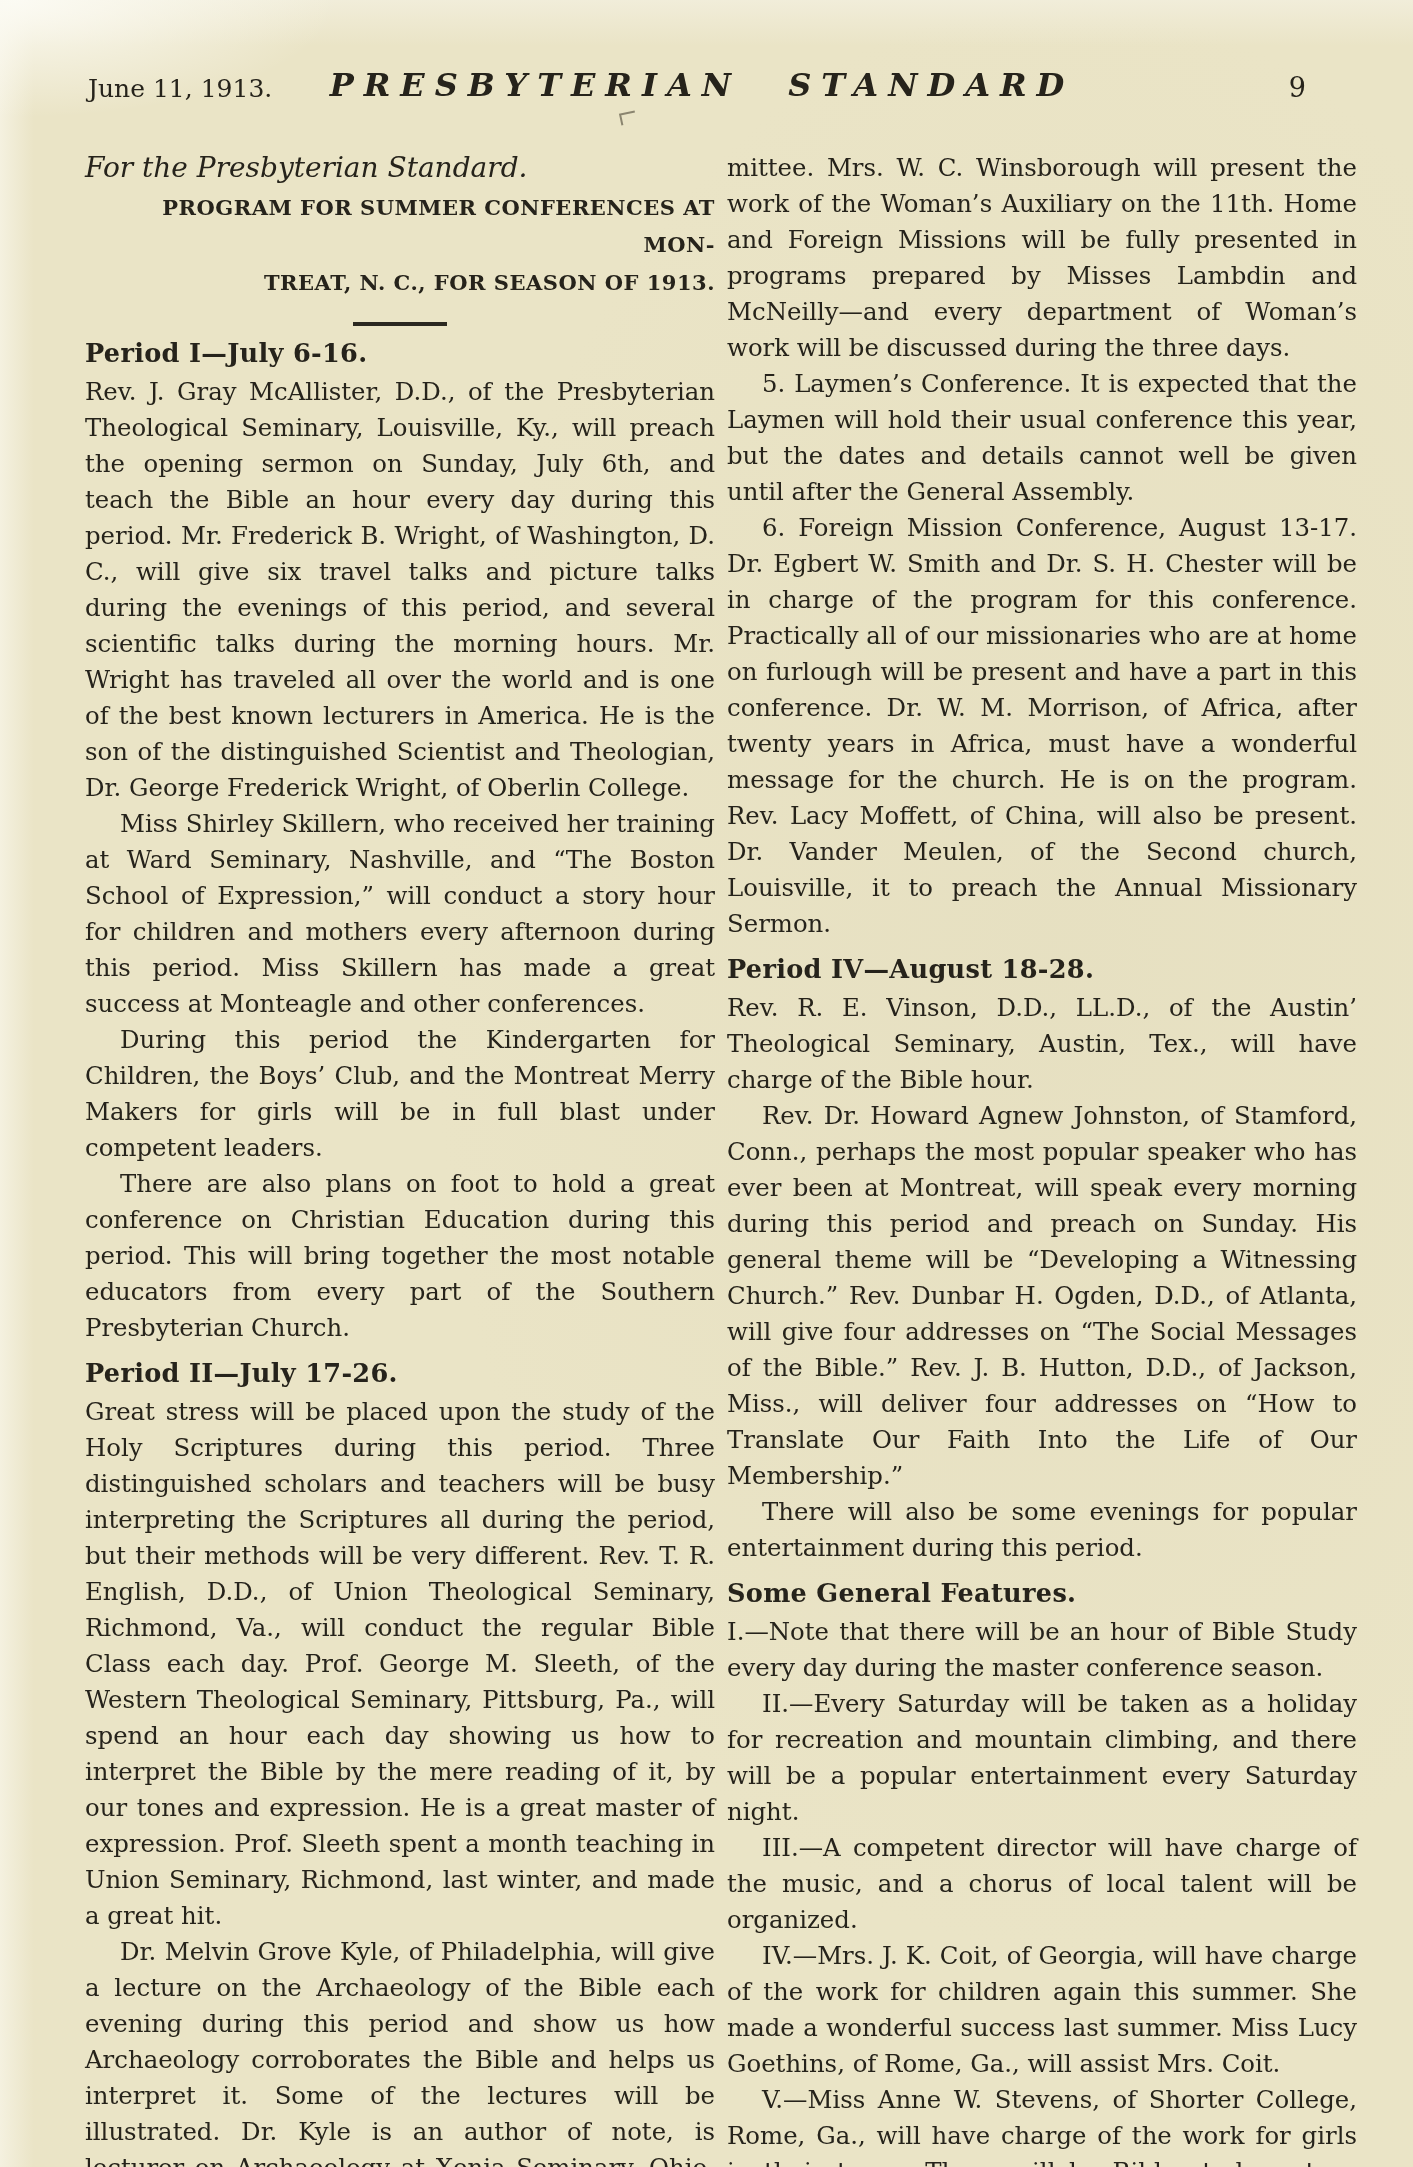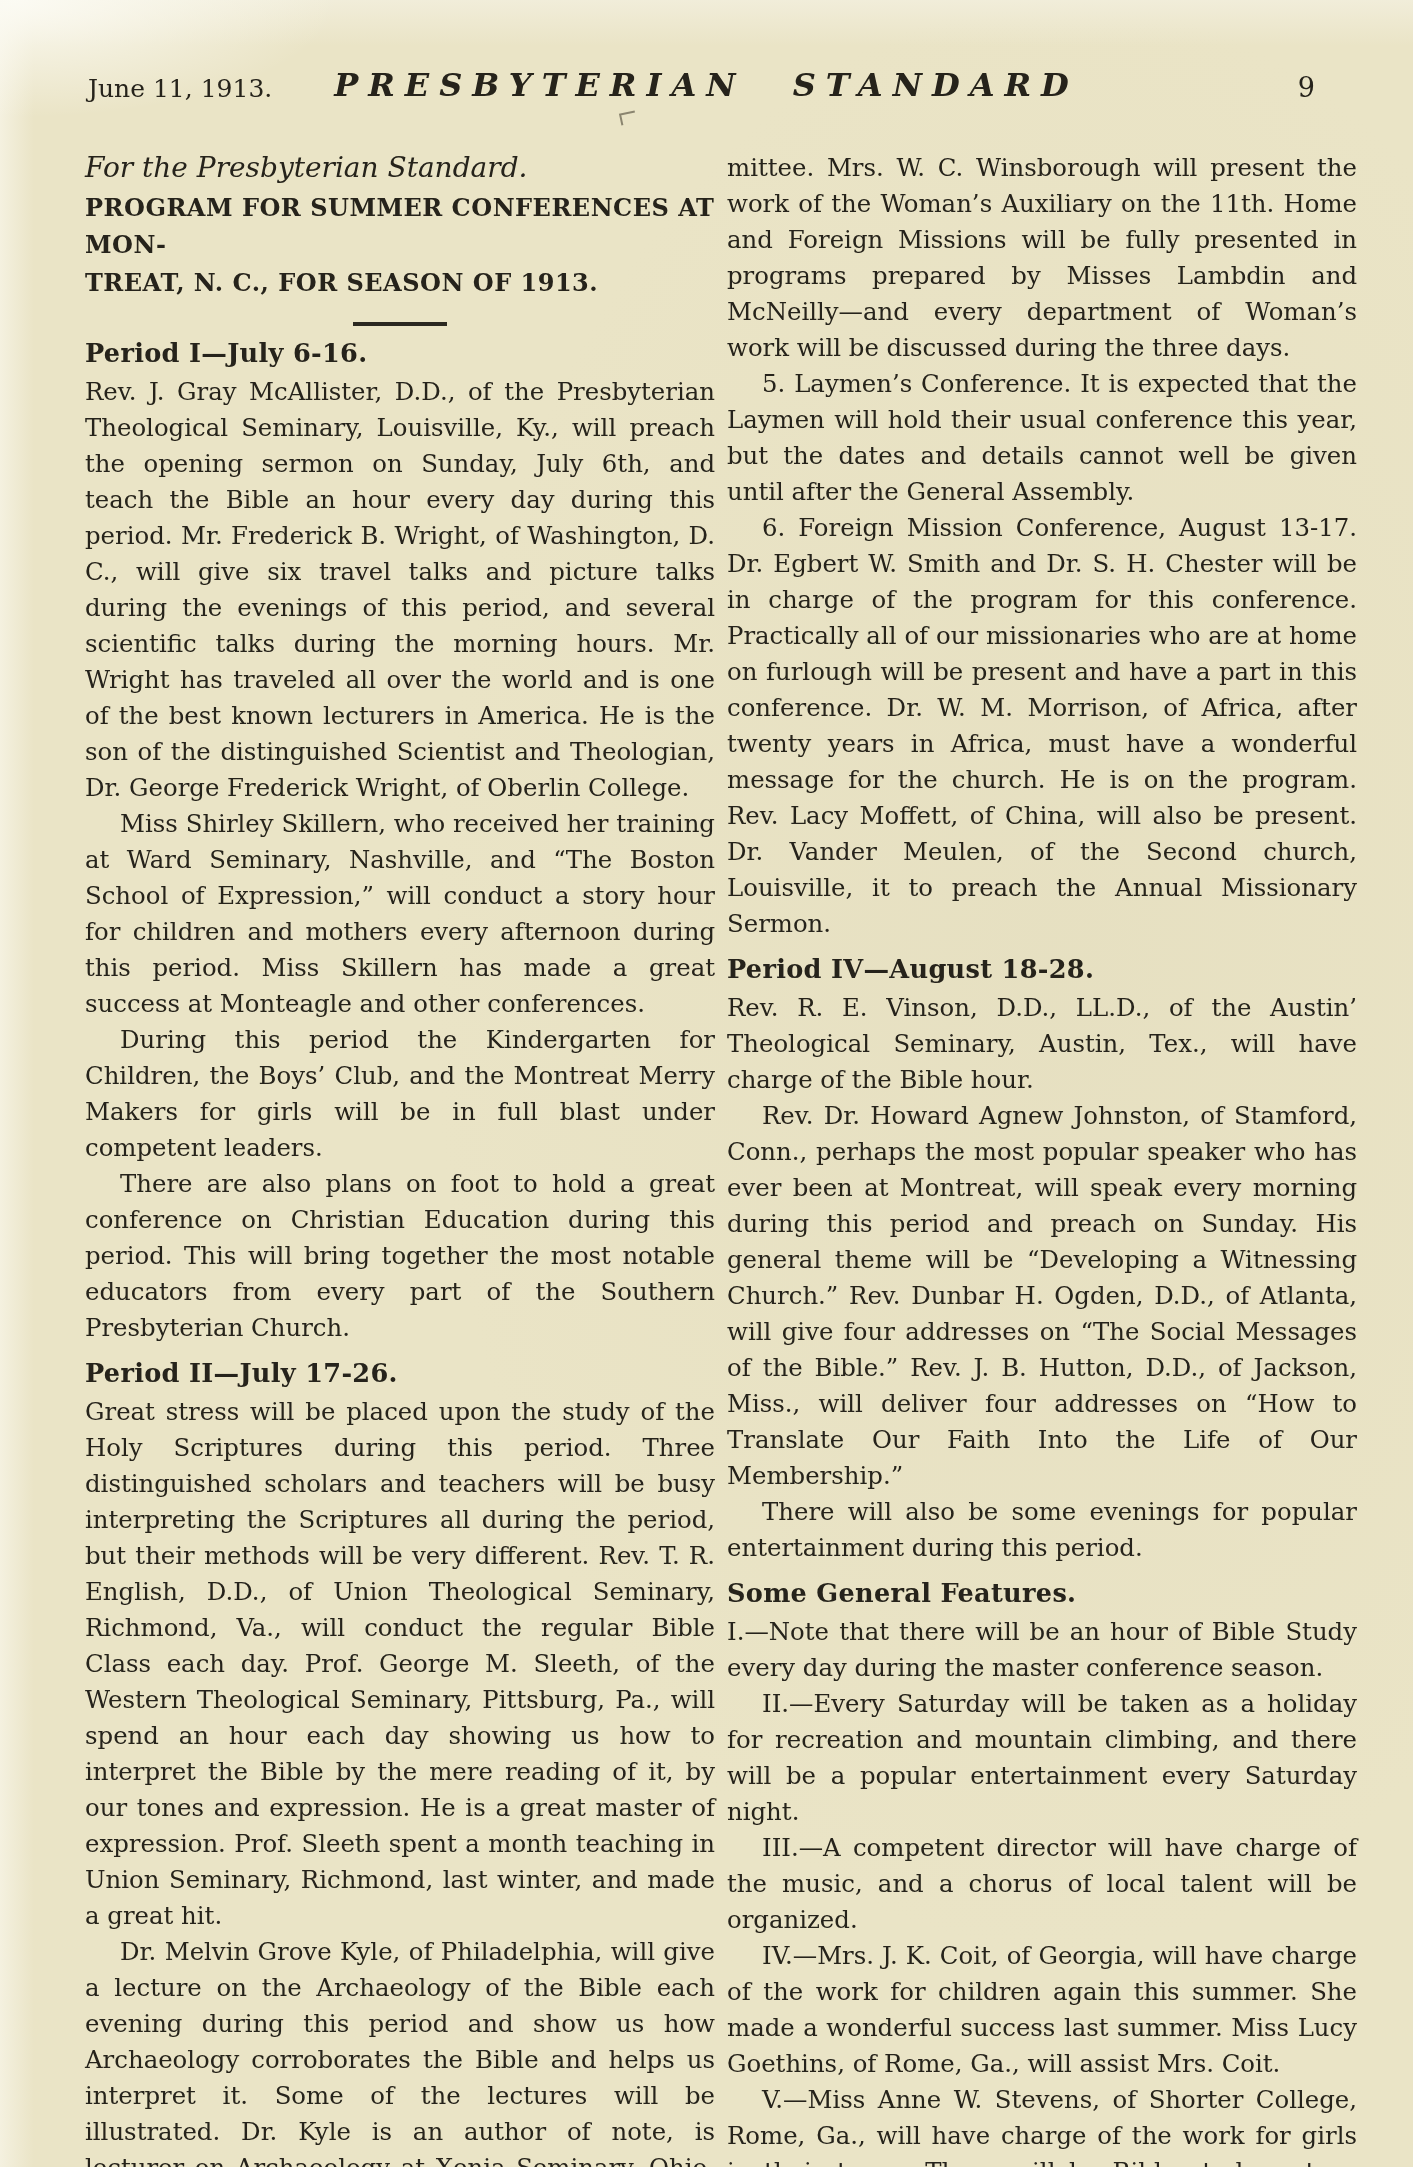--- a/index.html
+++ b/index.html
@@ -11,21 +11,21 @@
       radial-gradient(ellipse 520px 190px at 15px 0px, rgba(252,251,244,.95) 0%, rgba(252,251,244,0) 62%),
       linear-gradient(90deg, rgba(246,243,228,.85) 0px, rgba(246,243,228,0) 34px),
       linear-gradient(180deg, rgba(244,241,226,.7) 0px, rgba(244,241,226,0) 46px),
       radial-gradient(ellipse 900px 1400px at 75% 45%, rgba(223,216,184,.35) 0%, rgba(223,216,184,0) 70%),
       #eae4c6;
     font-family:"DejaVu Serif", serif;
     color:#26231b;
     overflow:hidden;
   }
   
-  .running-head{position:absolute;top:66px;left:0;right:0;height:46px;padding-left:7px;}
+  .running-head{position:absolute;top:66px;left:0;right:9px;height:46px;padding-left:7px;}
   .date{position:absolute;left:88px;top:8px;font-size:25px;white-space:nowrap;}
   .masthead{
     position:absolute;left:0;right:0;top:0;text-align:center;
     font-size:32px;font-weight:bold;letter-spacing:10px;word-spacing:26px;
     white-space:nowrap;
     font-style:italic;
   }
   .pagenum{position:absolute;right:98px;top:6px;font-size:27px;}
   .mast-artifact{
     position:absolute;left:620px;top:112px;width:14px;height:10px;
@@ -35,22 +35,22 @@
   
   .col{
     position:absolute;top:150px;width:630px;
     font-size:24.4px;line-height:36px;text-align:justify;
     text-justify:inter-word;
   }
   .col-left{left:85px;}
   .col-right{left:727px;}
   .credit{margin:0 4px 3px 0;text-align:left;font-size:28px;font-style:italic;}
   .headline{
-    margin:1px 0 0 0;text-align:left;font-weight:bold;
-    font-size:24px;line-height:37px;letter-spacing:.5px;
+    margin:1px 0 0 0;text-align:right;font-weight:bold;
+    font-size:21px;line-height:37px;letter-spacing:.5px;
   }
   .rule{width:94px;height:4px;background:#2b2820;margin:21px auto 0;}
   .sect-head{
     margin:11px 0 4px 0;font-weight:bold;
     font-size:25.6px;line-height:33px;letter-spacing:.3px;
   }
   .para{margin:0;}
   .para.indent{text-indent:35px;}
 </style>
 </head>

